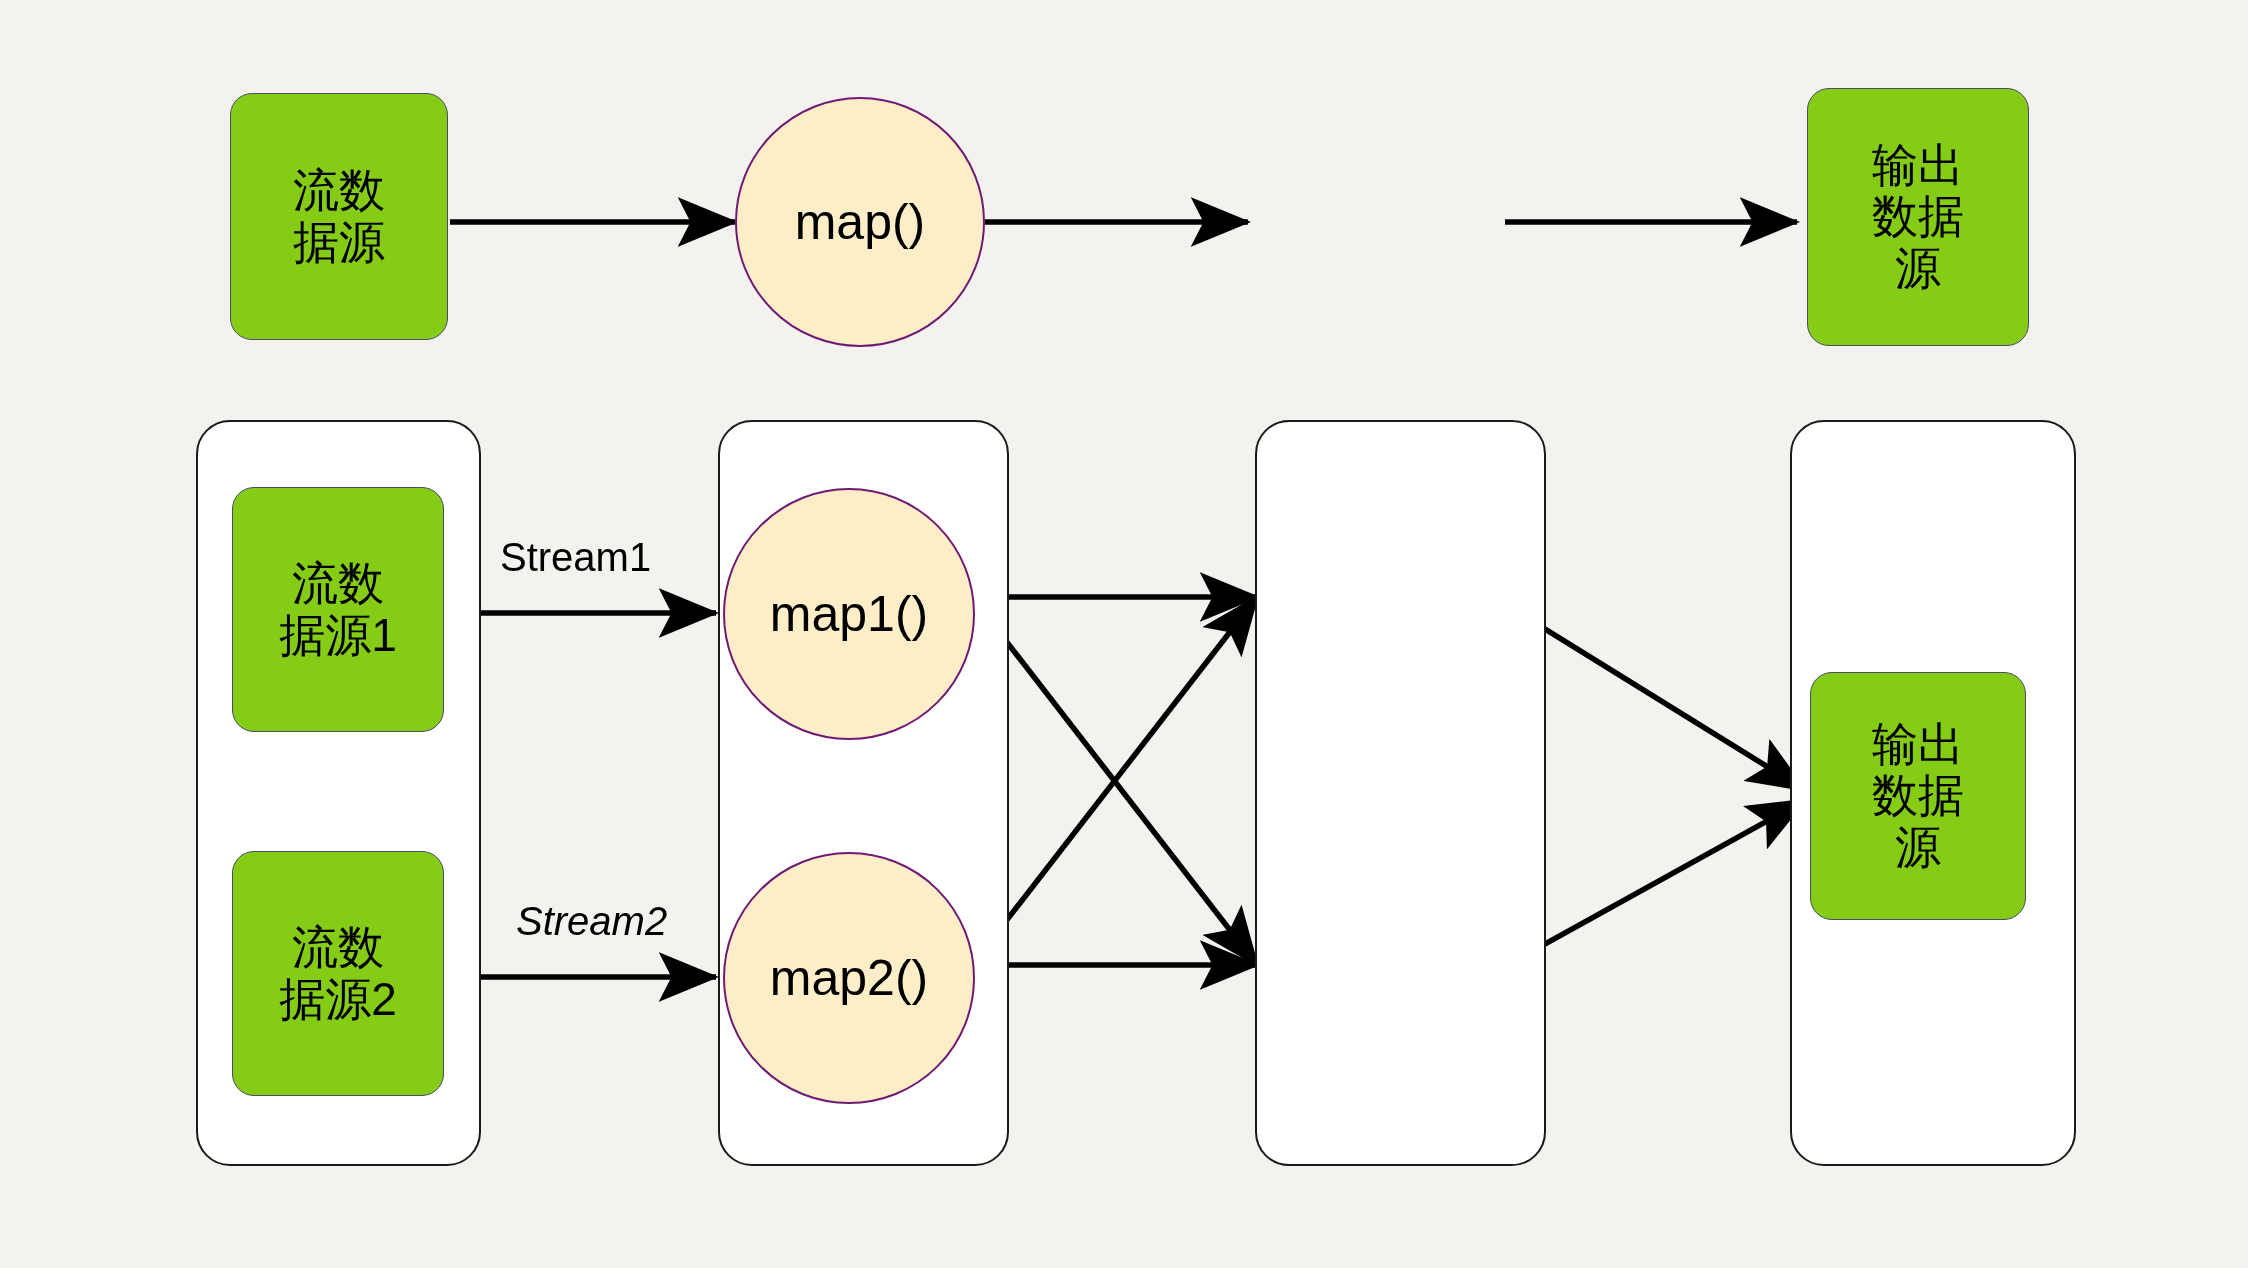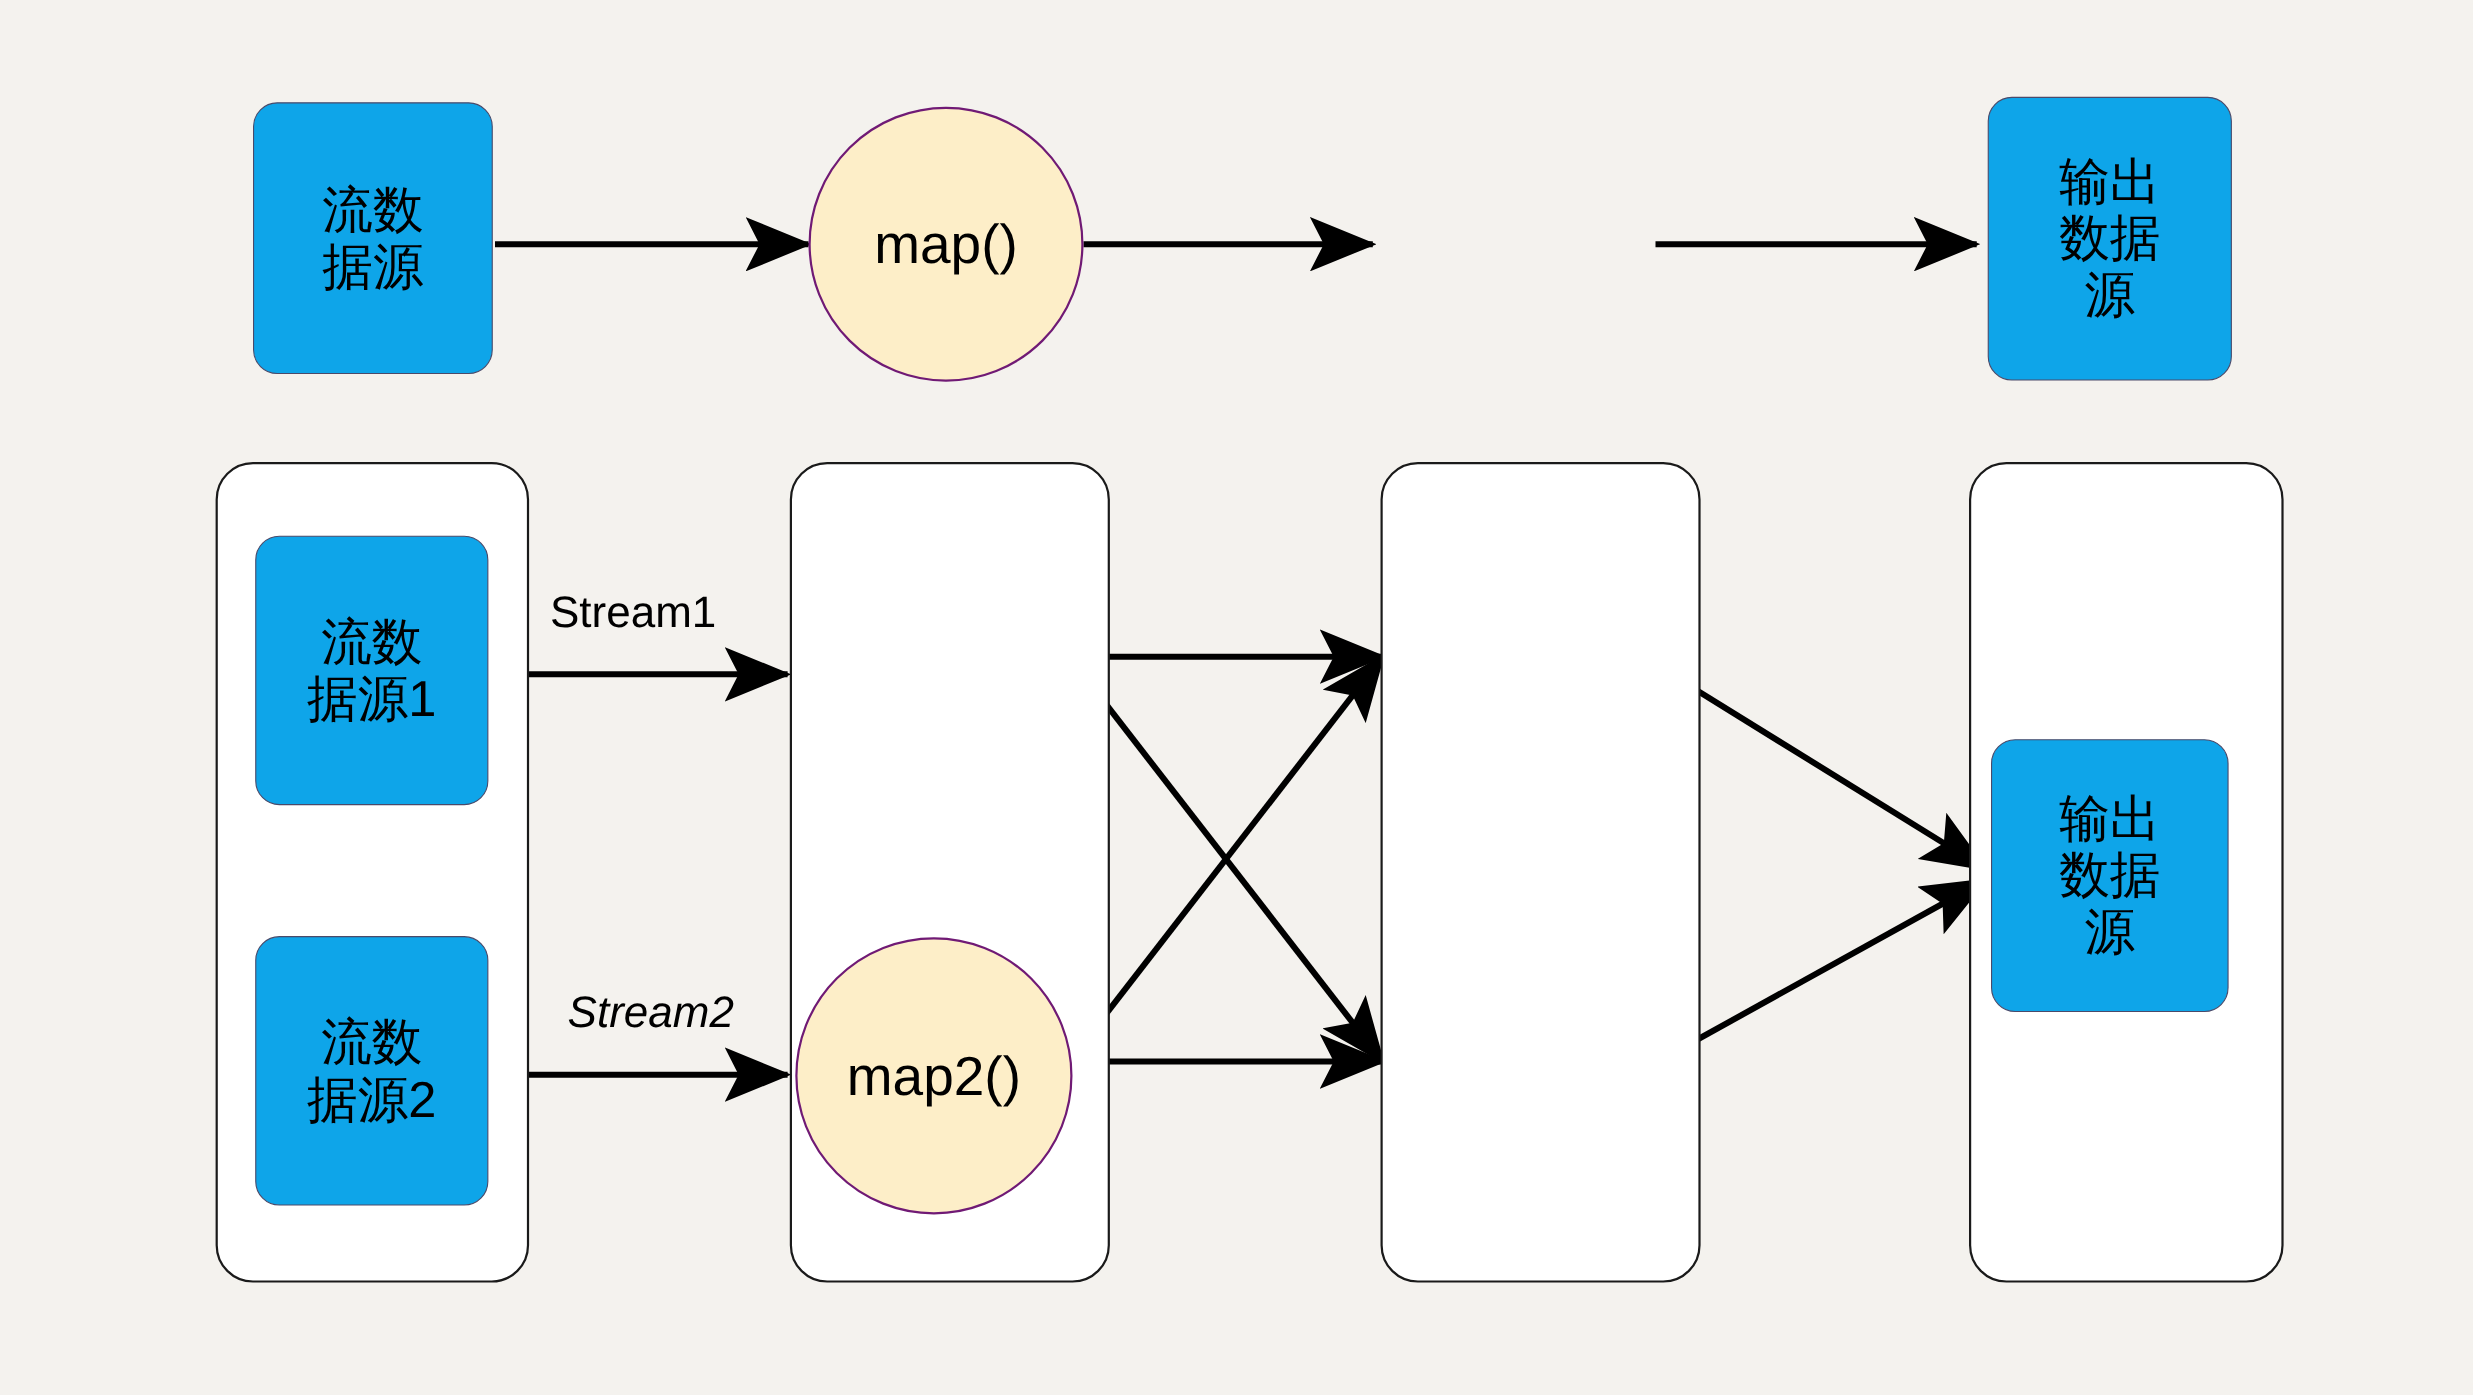--- a/index.html
+++ b/index.html
@@ -28,21 +28,21 @@
     box-sizing: border-box;
     display: flex;
     align-items: center;
     justify-content: center;
     text-align: center;
     color: #000;
     line-height: 1.12;
     white-space: pre-line;
   }
   .src-box {
-    background: #0ea5e9;
+    background: #84cc16;
     border: 1px solid #4a4a6a;
     border-radius: 22px;
     font-size: 46px;
   }
   .op-circle {
     background: #fdeec8;
     border: 2px solid #701a75;
     border-radius: 50%;
     font-size: 50px;
     white-space: nowrap;
@@ -109,20 +109,21 @@
   <div class="group-box" style="position:absolute; left:718px; top:420px; width:287px; height:742px;"></div>
   <div class="group-box" style="position:absolute; left:1255px; top:420px; width:287px; height:742px;"></div>
   <div class="group-box" style="position:absolute; left:1790px; top:420px; width:282px; height:742px;"></div>
 
   <div class="node src-box" style="left:232px; top:487px; width:212px; height:245px;">流数
 据源1</div>
 
   <div class="node src-box" style="left:232px; top:851px; width:212px; height:245px;">流数
 据源2</div>
 
+  <div class="node op-circle" style="left:723px; top:488px; width:252px; height:252px;">map1()</div>
 
   <div class="node op-circle" style="left:723px; top:852px; width:252px; height:252px;">map2()</div>
 
 
 
   <div class="node src-box" style="left:1810px; top:672px; width:216px; height:248px;">输出
 数据
 源</div>
 
   <div class="edge-label" style="left:500px; top:535px;">Stream1</div>

